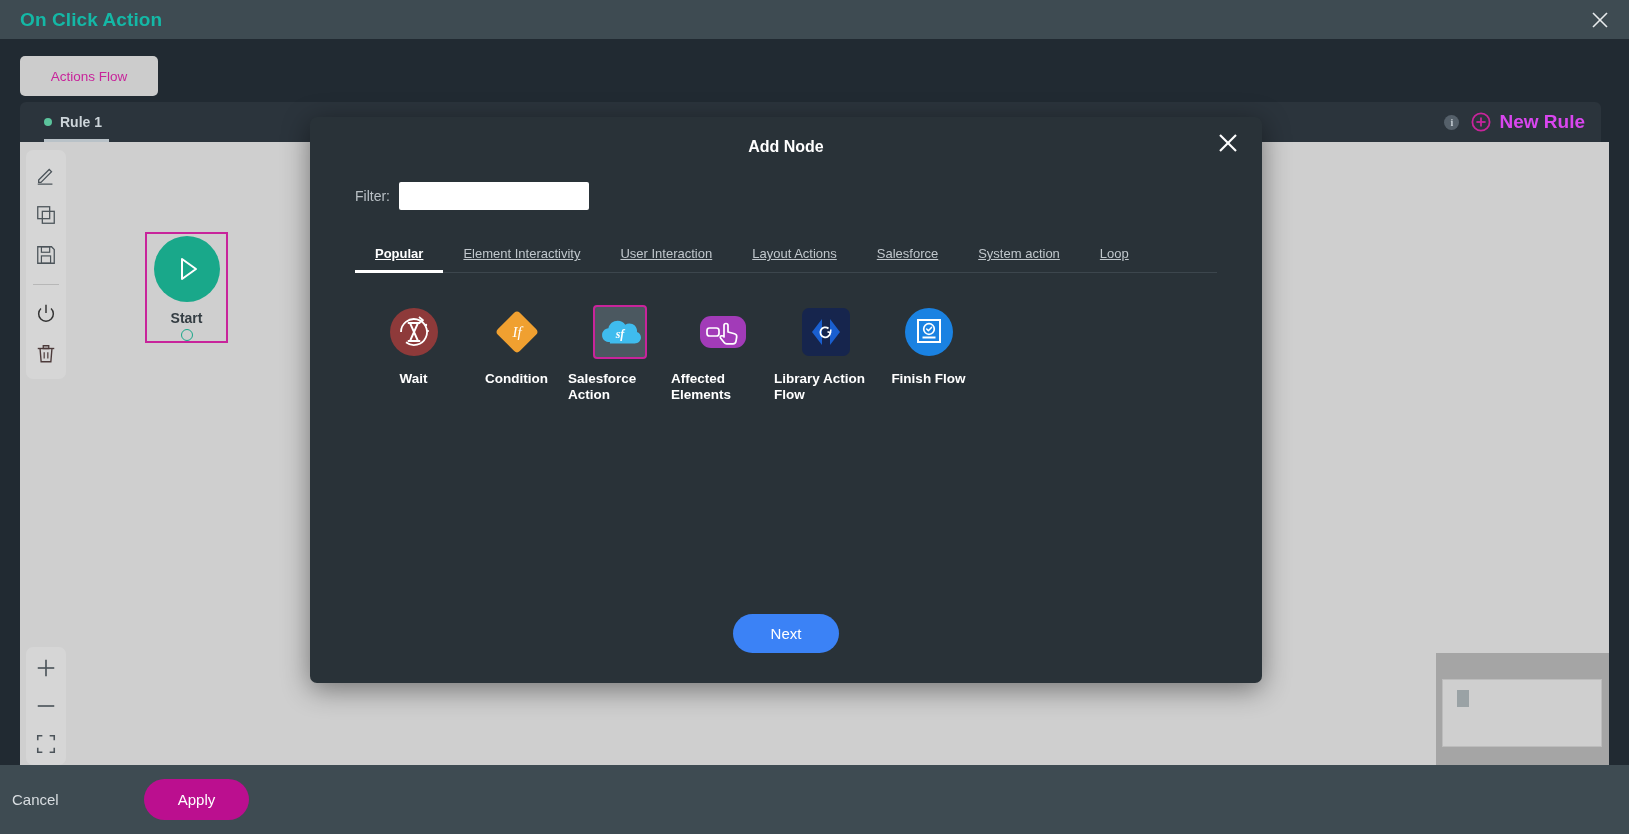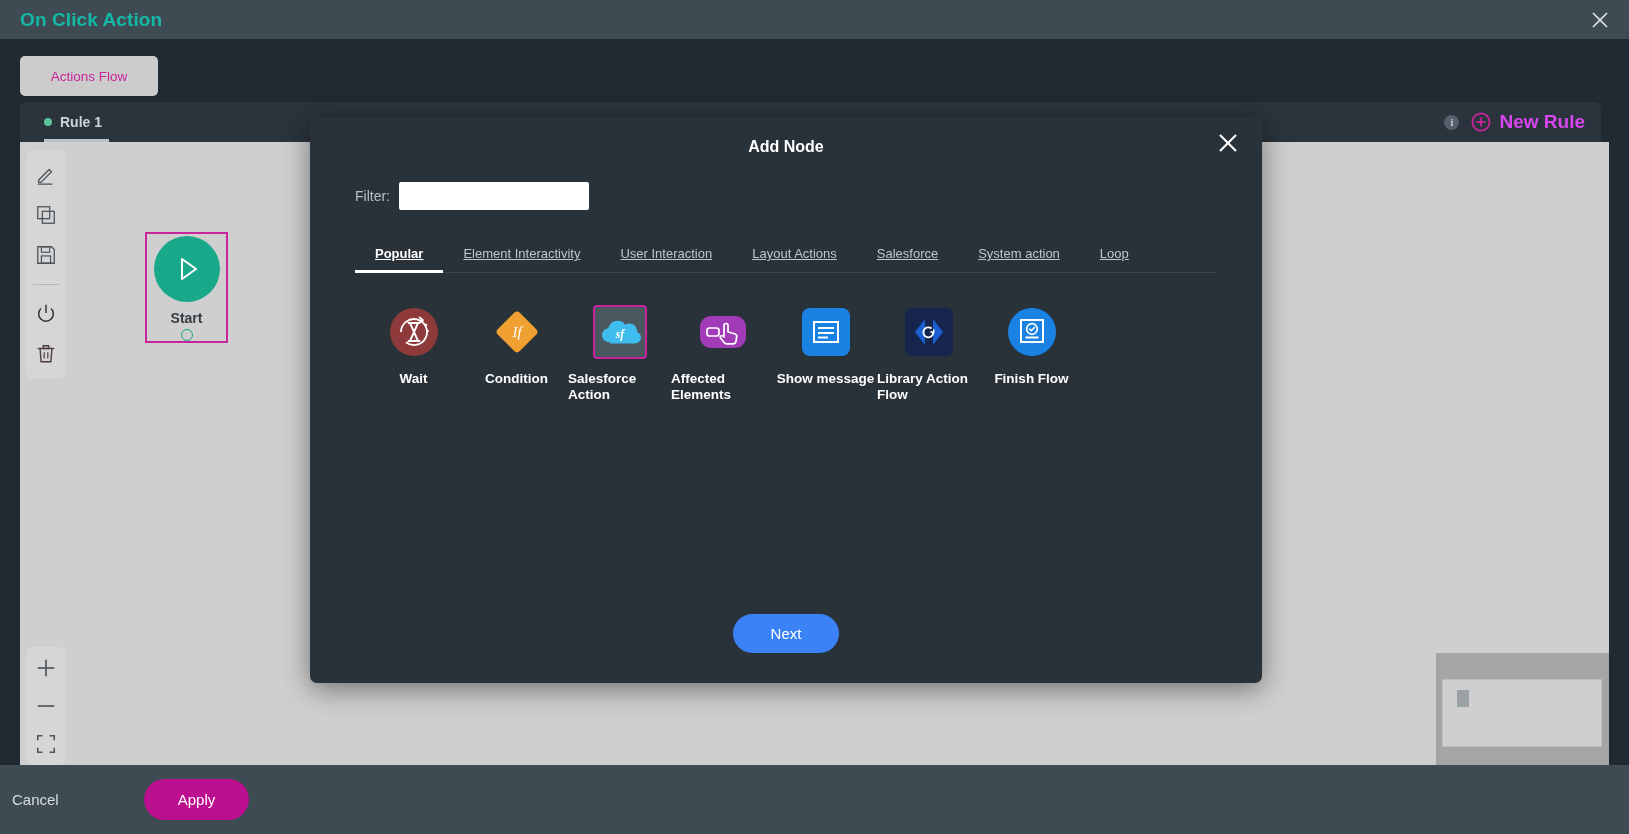--- a/index.html
+++ b/index.html
@@ -407,32 +407,20 @@
           <svg width="50" height="50" viewBox="0 0 50 50">
             <rect x="2" y="9" width="46" height="32" rx="11" fill="#a23bb8"></rect>
             <rect x="9" y="21" width="12" height="8" rx="2.5" fill="none" stroke="#fff" stroke-width="1.7"></rect>
             <path d="M26 30V18.5a2 2 0 0 1 4 0V25l6.5 1.8c1.6.5 2.4 1.7 2.2 3.2l-.7 4.2c-.2 1.5-1.5 2.6-3 2.6h-6.3c-1 0-2-.5-2.6-1.3l-3.6-4.6c-.7-.9 0-2.2 1.1-2.1l2.4.2z" fill="none" stroke="#fff" stroke-width="1.7" stroke-linejoin="round"></path>
           </svg>
         </div>
         <div class="node-label">Affected Elements</div>
       </div>
 
 
-      <div class="node-item">
-        <div class="node-icon-wrap">
-          <svg width="50" height="50" viewBox="0 0 50 50">
-            <rect x="1" y="1" width="48" height="48" rx="8" fill="#1a82e2"></rect>
-            <rect x="13" y="15" width="24" height="20" fill="none" stroke="#fff" stroke-width="2"></rect>
-            <line x1="17" y1="21" x2="33" y2="21" stroke="#fff" stroke-width="2"></line>
-            <line x1="17" y1="26" x2="33" y2="26" stroke="#fff" stroke-width="2"></line>
-            <line x1="17" y1="30.5" x2="27" y2="30.5" stroke="#fff" stroke-width="2"></line>
-          </svg>
-        </div>
-        <div class="node-label">Show message</div>
-      </div>
 
       <div class="node-item">
         <div class="node-icon-wrap">
           <svg width="50" height="50" viewBox="0 0 50 50">
             <rect x="1" y="1" width="48" height="48" rx="7" fill="#16254d"></rect>
             <path d="M21 12 11 25l10 13V12z" fill="#1a5fd0"></path>
             <path d="M29 12l10 13-10 13V12z" fill="#1a5fd0"></path>
             <path d="M27.5 21.5a5 5 0 1 0 1.8 4" fill="none" stroke="#fff" stroke-width="1.8"></path>
             <path d="M29.8 22.5l-.3 3.2-3-.9" fill="none" stroke="#fff" stroke-width="1.6" stroke-linejoin="round"></path>
           </svg>

